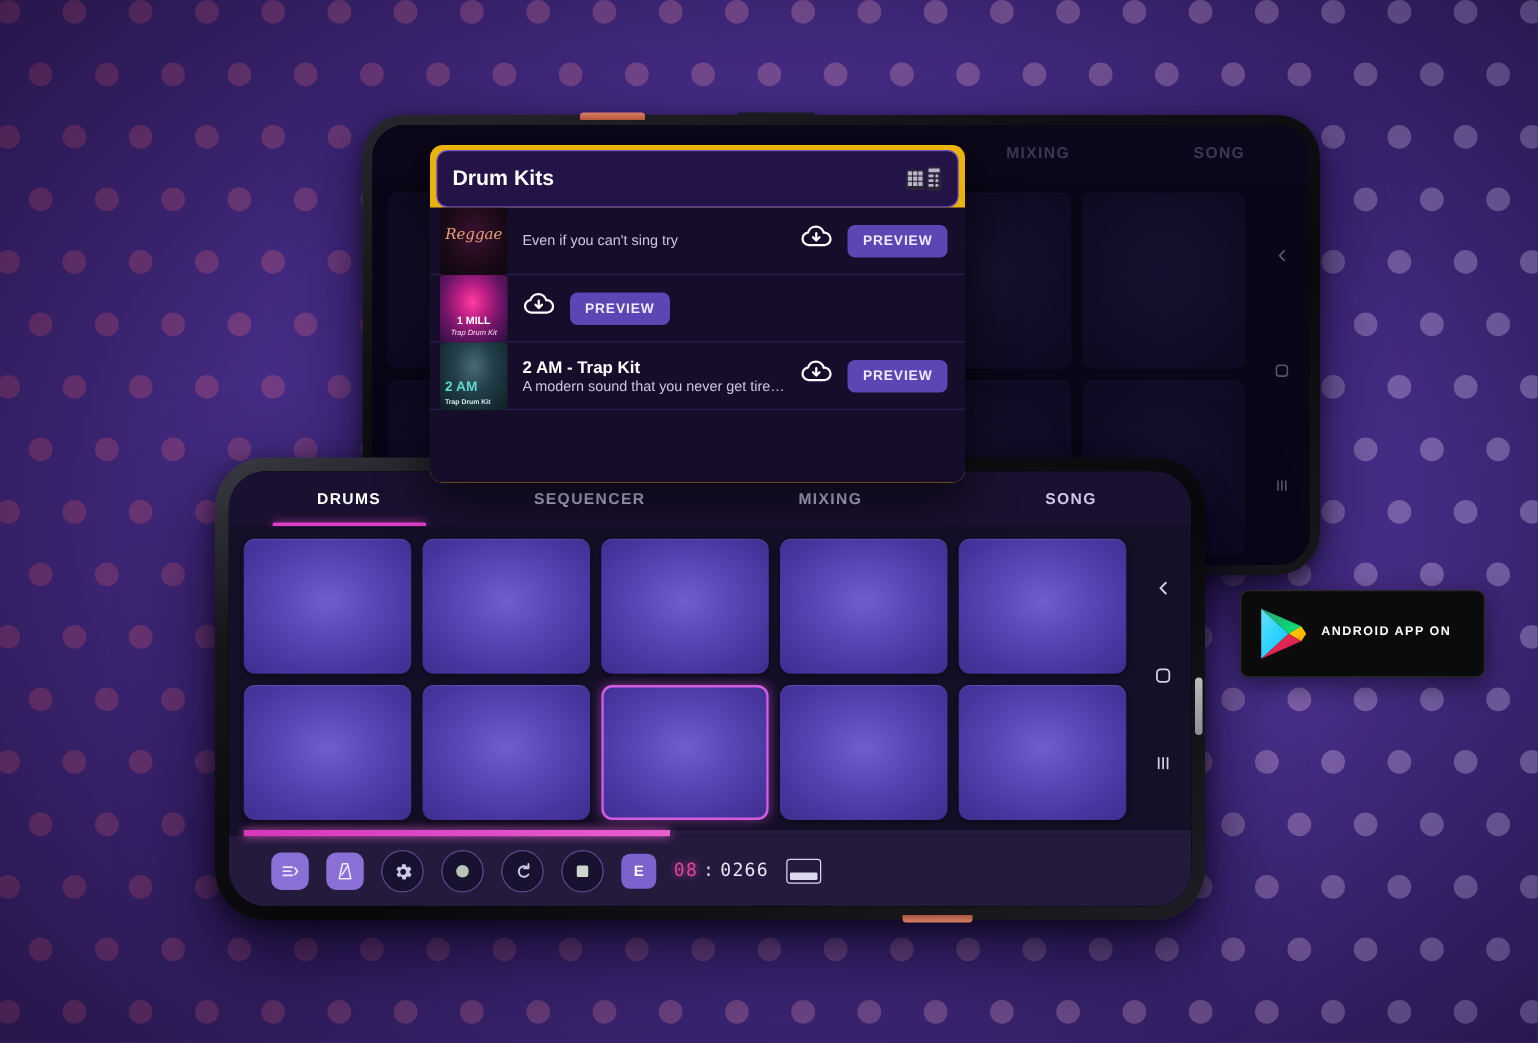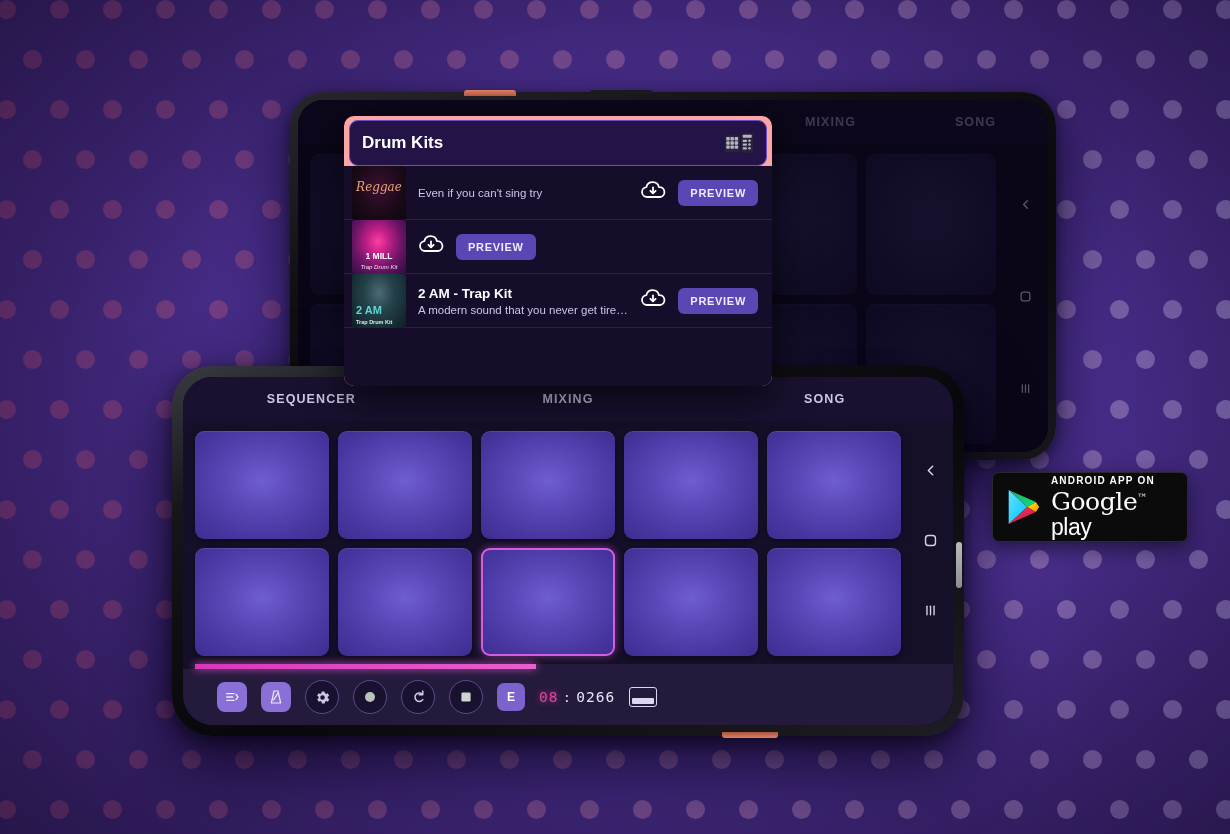--- a/index.html
+++ b/index.html
@@ -286,21 +286,21 @@
 
   
   .dialog {
     position: absolute;
     left: 46px;
     top: 16px;
     width: 428px;
     height: 270px;
     border-radius: 10px;
     overflow: hidden;
-    background: #fca5a5;
+    background: #eab308;
     box-shadow: 0 14px 40px rgba(0,0,0,0.65);
     display: flex;
     flex-direction: column;
     z-index: 6;
   }
   .dlg-head {
     flex: 0 0 44px;
     background: #241347;
     border: 1.5px solid #6f4ec4;
     border-radius: 9px;
@@ -997,20 +997,23 @@
   <div class="phone" id="phone-front">
     <div class="bottom-accent" style="left:550px; bottom:-2px; width:56px;"></div>
     <div class="punch-hole" style="right:22px; top:86px;"></div>
     <div class="side-btn" style="right:2px; top:176px; width:6px; height:46px;"></div>
 
     <div class="phone-inner">
       <div class="screen">
         <div class="app">
 
           <div class="tabbar" id="front-tabbar">
+              <div class="tab active">
+                <span>DRUMS</span>
+              </div>
               <div class="tab">
                 <span>SEQUENCER</span>
               </div>
               <div class="tab">
                 <span>MIXING</span>
               </div>
               <div class="tab">
                 <span>SONG</span>
               </div>
             </div>
@@ -1117,20 +1120,16 @@
             <stop offset="1" stop-color="#00e676"></stop>
         </linearGradient>
       </defs>
       <path d="M2 2 L24 22 L2 42 Z" fill="url(#gpA)"></path>
       <path d="M2 2 L24 22 L34 16 Z" fill="url(#gpD)"></path>
       <path d="M24 22 L34 16 L38 22 L34 28 Z" fill="url(#gpB)"></path>
       <path d="M2 42 L24 22 L34 28 Z" fill="url(#gpC)"></path>
     </svg>
     <div class="gp-text">
       <span class="gp-top">ANDROID APP ON</span>
-      <span class="gp-bottom">
-        <span>Google</span><span style="font-size:10px; vertical-align:super;">™</span>
-        <span class="play">play</span>
-      </span>
     </div>
   </div>
 
 </div>
 
 </body></html>

